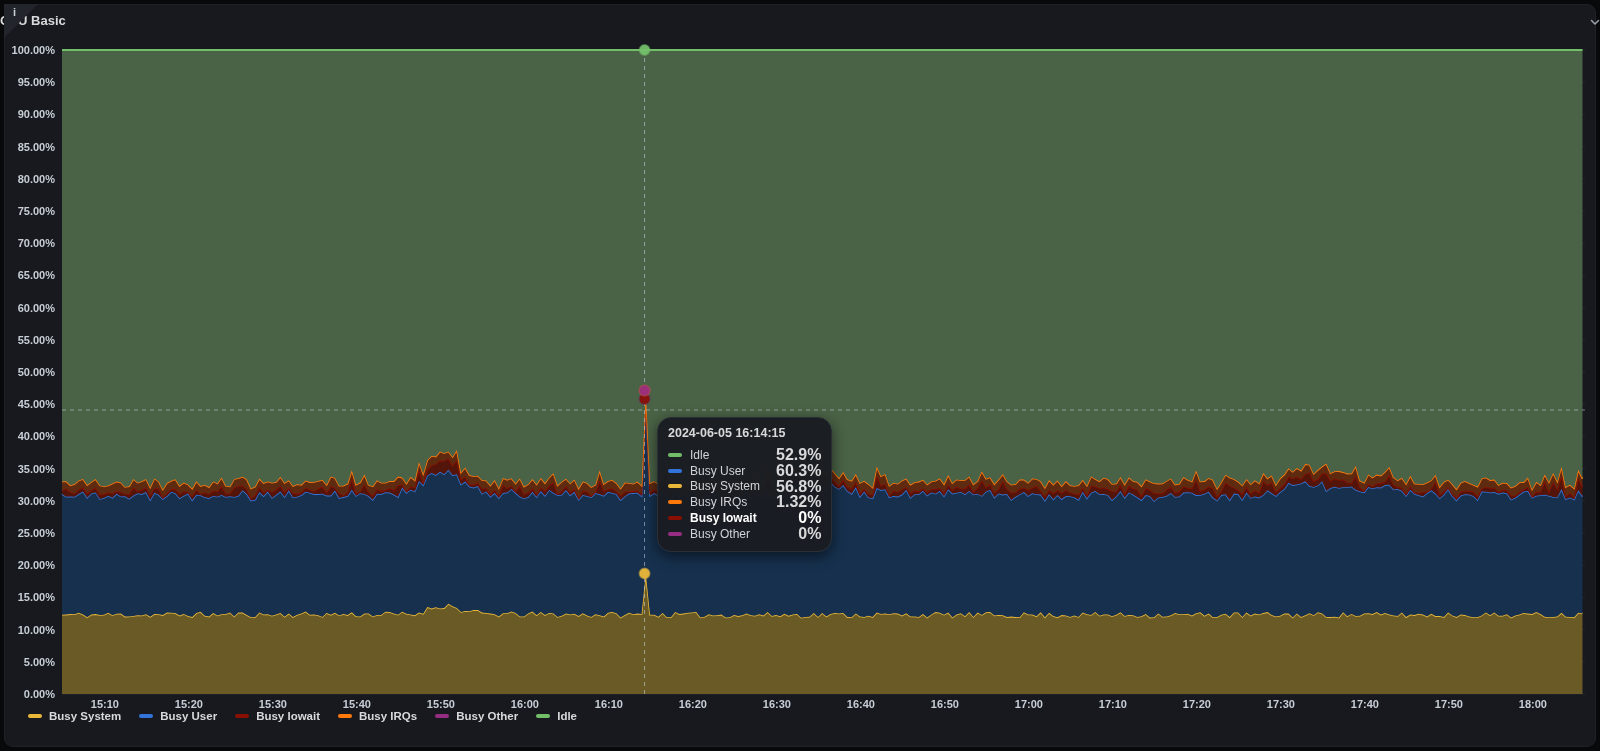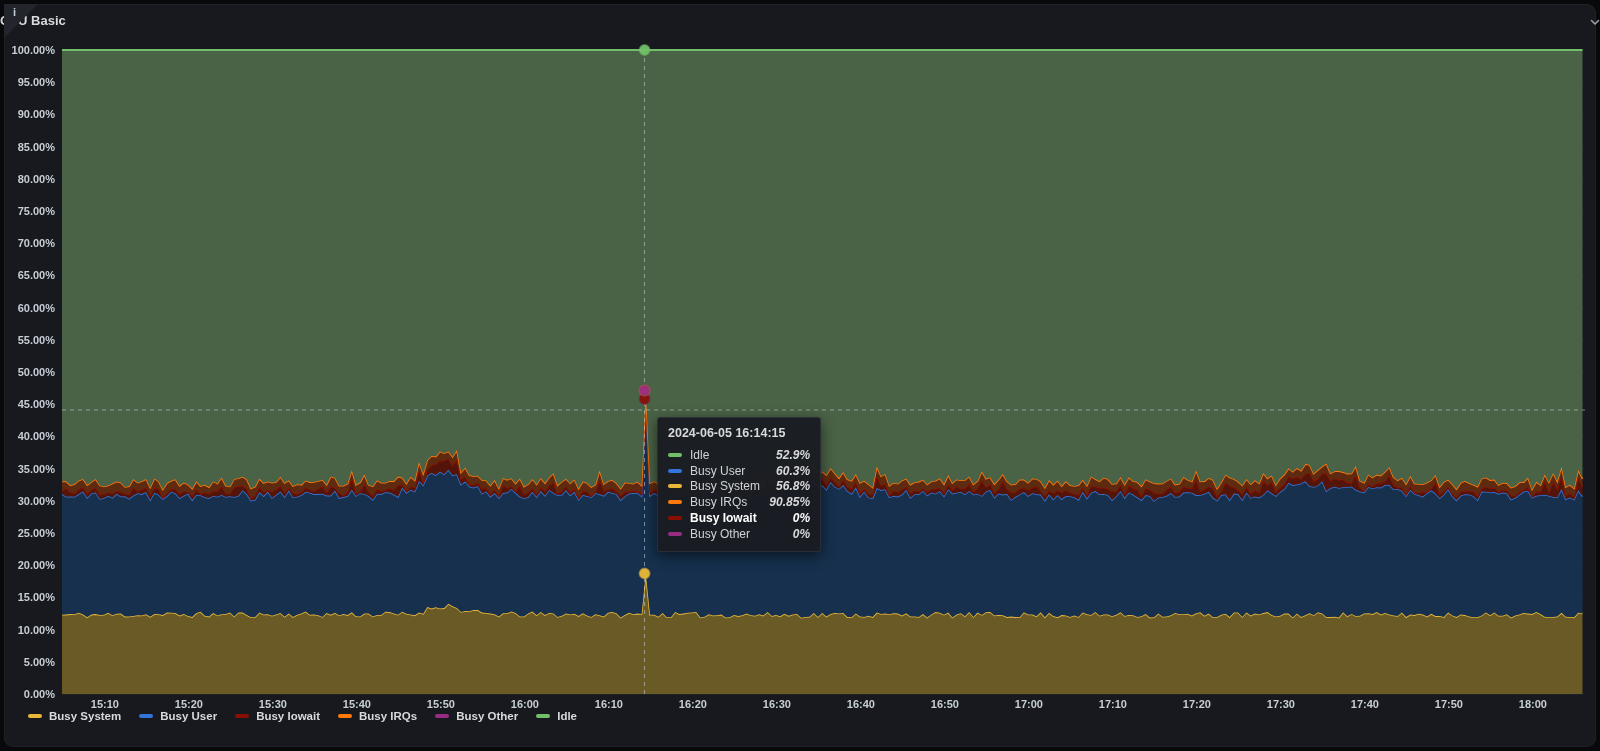--- a/index.html
+++ b/index.html
@@ -9,27 +9,27 @@
          border:1px solid #1e2227;border-radius:9px;overflow:hidden;}
   .info-corner{position:absolute;left:4px;top:4px;width:0;height:0;
          border-top:34px solid #22262c;border-right:34px solid transparent;z-index:3;cursor:pointer;}
   .info-corner span{position:absolute;left:9px;top:-32px;font-size:11px;font-weight:700;color:#c7ced6;}
   .panel-header{position:absolute;left:0;top:4px;width:100%;height:32px;display:flex;
          align-items:center;justify-content:space-between;gap:5px;z-index:2;cursor:pointer;}
   .panel-title{font-size:13px;font-weight:700;color:#d8d9da;}
   .chevron-icon{display:inline-block;margin-top:2px;}
   svg.chart{position:absolute;left:0;top:0;z-index:1;}
   .tooltip{position:absolute;left:657px;top:417px;min-width:138px;z-index:5;
-         background:rgba(26,29,34,0.97);border:1px solid #2a2f36;border-radius:3px;
+         background:rgba(26,29,34,0.97);border:1px solid #2a2f36;border-radius:14px;
          padding:8px 10px 9px 10px;box-shadow:0 4px 14px rgba(0,0,0,0.55);}
   .tt-header{font-size:12.5px;font-weight:700;color:#d8d9da;margin-bottom:7px;white-space:nowrap;}
   .tt-row{display:flex;align-items:center;height:15.8px;white-space:nowrap;}
   .tt-swatch{width:14px;height:4px;border-radius:2px;margin-right:8px;flex:0 0 auto;}
   .tt-label{font-size:12px;color:#d0d3d7;margin-right:16px;}
-  .tt-value{font-size:12px;font-weight:700;color:#d8d9da;margin-left:auto;font-style:italic;}
+  .tt-value{font-size:16px;font-weight:700;color:#d8d9da;margin-left:auto;}
   .tt-row.bold .tt-label{font-weight:700;color:#ffffff;}
   .tt-row.bold .tt-value{color:#ffffff;}
   .legend{position:absolute;left:28px;top:710px;display:flex;align-items:center;z-index:2;}
   .legend-item{display:flex;align-items:center;margin-right:18px;cursor:pointer;}
   .legend-swatch{width:14px;height:4px;border-radius:2px;margin-right:7px;}
   .legend-label{font-size:11.5px;font-weight:700;color:#d8d9da;}
 </style>
 </head>
 <body>
 
@@ -164,21 +164,21 @@
           <span class="tt-value">60.3%</span>
         </div>
         <div class="tt-row">
           <span class="tt-swatch" style="background: rgb(234, 184, 57);"></span>
           <span class="tt-label">Busy System</span>
           <span class="tt-value">56.8%</span>
         </div>
         <div class="tt-row">
           <span class="tt-swatch" style="background: rgb(255, 120, 10);"></span>
           <span class="tt-label">Busy IRQs</span>
-          <span class="tt-value">90.85%</span>
+          <span class="tt-value">1.32%</span>
         </div>
         <div class="tt-row bold">
           <span class="tt-swatch" style="background: rgb(137, 15, 2);"></span>
           <span class="tt-label">Busy Iowait</span>
           <span class="tt-value">0%</span>
         </div>
         <div class="tt-row">
           <span class="tt-swatch" style="background: rgb(150, 45, 130);"></span>
           <span class="tt-label">Busy Other</span>
           <span class="tt-value">0%</span>

